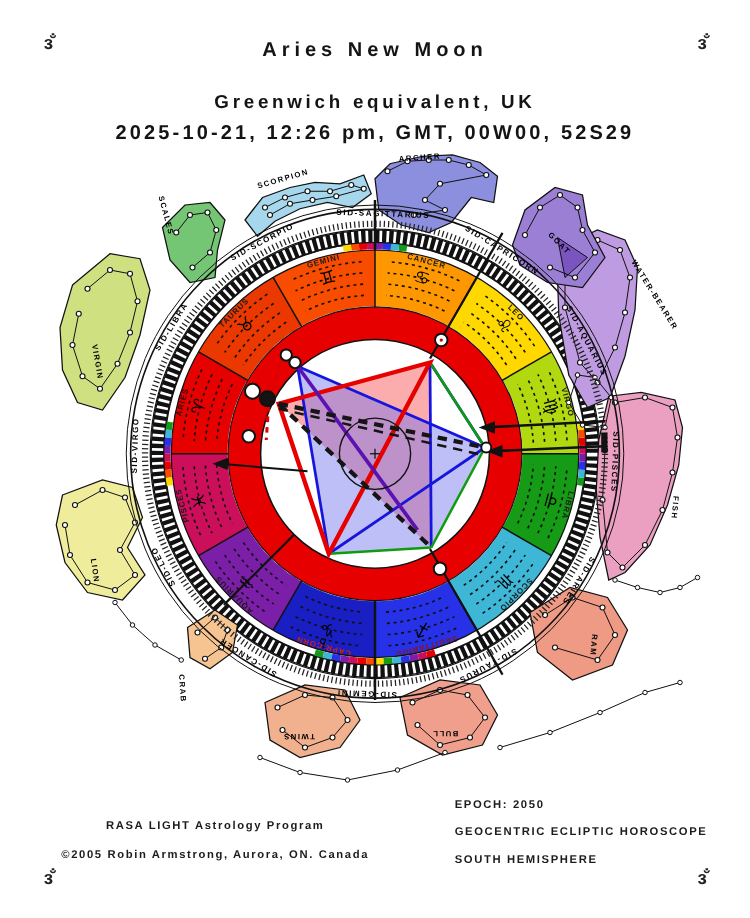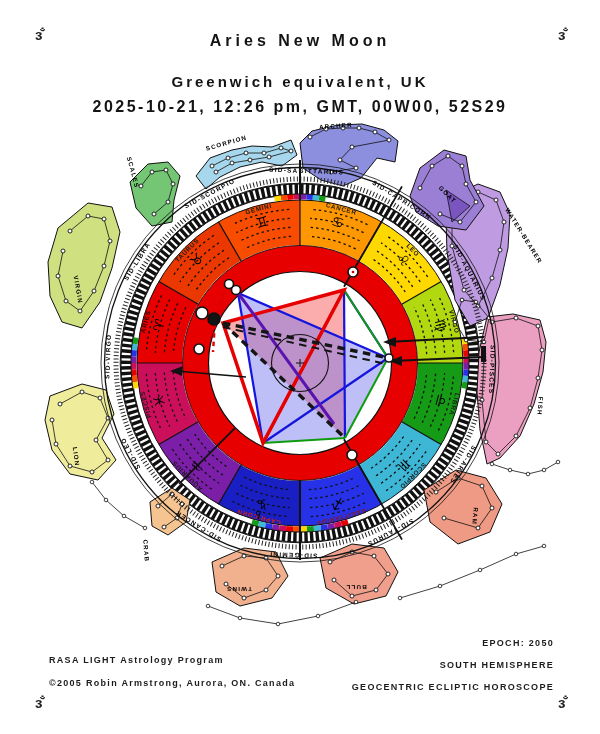--- a/index.html
+++ b/index.html
@@ -6,23 +6,23 @@
   .page{position:relative;width:600px;height:734px;background:#fff;overflow:hidden;
         font-family:"Liberation Sans",sans-serif;color:#141414;}
   .om{position:absolute;font-size:15px;font-weight:bold;color:#222;}
   .om.tl{left:35px;top:26px;} .om.tr{left:558px;top:26px;}
   .om.bl{left:35px;top:694px;} .om.br{left:558px;top:694px;}
   .title{position:absolute;top:32px;left:0;width:600px;text-align:center;font-weight:bold;}
   .title .l1{font-size:16px;letter-spacing:4px;}
   .title .l2{font-size:15px;letter-spacing:3px;margin-top:23px;}
   .title .l3{font-size:16px;letter-spacing:2.5px;margin-top:8px;}
   .foot{position:absolute;font-size:9px;letter-spacing:1.3px;font-weight:bold;color:#1c1c1c;}
-  .foot-left{left:49px;top:655px;text-align:left;}
+  .foot-left{left:49px;top:655px;text-align:center;}
   .foot-left div{margin-bottom:13px;}
-  .foot-right{right:46px;top:638px;text-align:right;}
+  .foot-right{right:34px;top:638px;}
   .foot-right div{margin-bottom:12px;}
   svg{position:absolute;left:0;top:0;}
 </style>
 </head>
 <body>
 
 <div class="page">
   <span class="om tl">з̐</span>
   <span class="om tr">з̐</span>
   <span class="om bl">з̐</span>
@@ -423,16 +423,16 @@
         <text x="0" y="0" text-anchor="middle" font-size="11" font-weight="bold" fill="#000" font-family="&quot;DejaVu Sans&quot;,sans-serif" letter-spacing="0" transform="translate(259,511) rotate(195)">♄</text>
       </g>
     </svg>
 
   <div class="foot foot-left">
     <div>RASA LIGHT Astrology Program</div>
     <div>©2005 Robin Armstrong, Aurora, ON. Canada</div>
   </div>
   <div class="foot foot-right">
     <div>EPOCH: 2050</div>
+    <div>GEOCENTRIC ECLIPTIC HOROSCOPE</div>
     <div>SOUTH HEMISPHERE</div>
-    <div>GEOCENTRIC ECLIPTIC HOROSCOPE</div>
   </div>
 </div>
 
 </body></html>

